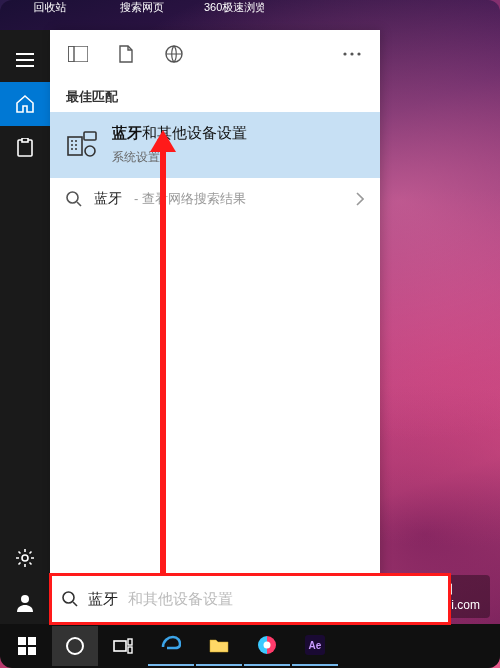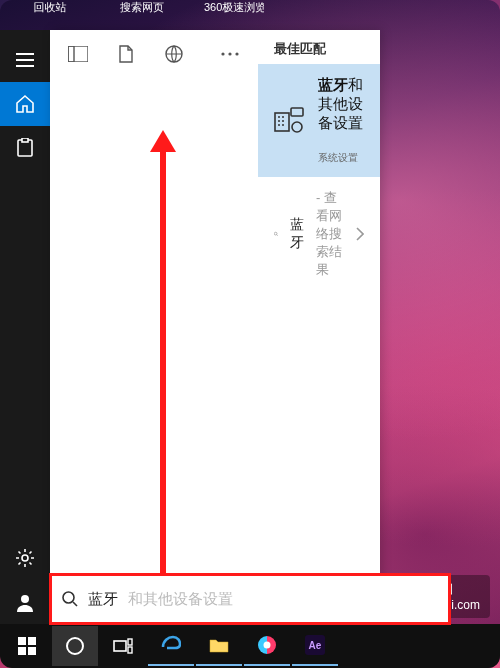--- a/index.html
+++ b/index.html
@@ -36,21 +36,21 @@
   .rail-btn {
     width: 50px; height: 44px; display: flex; align-items: center; justify-content: center;
     color: #fff; cursor: pointer;
   }
   .rail-btn.active { background: #0078d4; }
   .rail-spacer { flex: 1; }
   
   .panel {
     position: absolute; left: 50px; top: 30px; bottom: 44px;
     width: 330px; background: #fff;
-    display: flex; 
+    display: flex; flex-direction: column;
     box-shadow: 2px 0 10px rgba(0,0,0,0.2);
   }
   .panel-top {
     height: 48px; display: flex; align-items: center; padding: 0 8px;
     gap: 8px;
   }
   .top-btn {
     width: 40px; height: 40px; display: flex; align-items: center; justify-content: center;
     color: #444; cursor: pointer;
   }
@@ -63,21 +63,21 @@
   .best-match {
     background: #c7e0f4; padding: 12px 16px;
     display: flex; align-items: center; gap: 14px;
     cursor: pointer;
   }
   .best-icon {
     width: 32px; height: 32px; display: flex; align-items: center; justify-content: center;
   }
   .best-text .title { font-size: 15px; color: #111; }
   .best-text .title .bold { font-weight: 700; }
-  .best-text .sub { font-size: 10px; color: #666; margin-top: 18px; }
+  .best-text .sub { font-size: 12px; color: #666; margin-top: 6px; }
   .web-row {
     padding: 12px 16px; display: flex; align-items: center; gap: 12px;
     cursor: pointer;
   }
   .web-row .q { font-size: 14px; color: #222; }
   .web-row .hint { font-size: 13px; color: #999; }
   .web-row .chev { margin-left: auto; color: #999; }
   
   .arrow {
     position: absolute; left: 160px; top: 148px; width: 6px; height: 430px;

